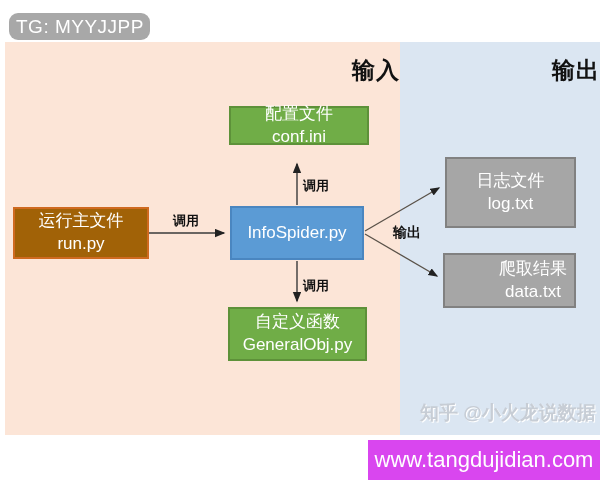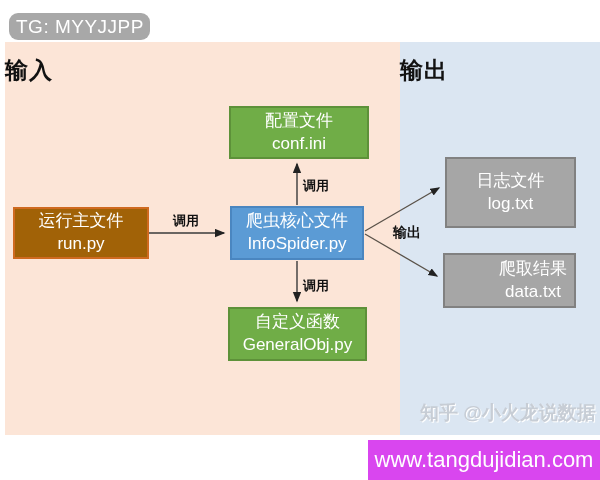--- a/index.html
+++ b/index.html
@@ -21,36 +21,36 @@
     letter-spacing: 0.5px;
     border-radius: 9px;
   }
 
   
   .panel-input  { left: 5px;   top: 42px; width: 395px; height: 393px; background: #fce5d7; }
   .panel-output { left: 400px; top: 42px; width: 200px; height: 393px; background: #dbe6f2; }
 
   .section-title {
     font-size: 23px; font-weight: bold; color: #111111;
-    text-align: left; letter-spacing: 1px;
+    text-align: right; letter-spacing: 1px;
   }
   .title-input  { left: 5px;   top: 55px; width: 395px; }
   .title-output { left: 400px; top: 55px; width: 200px; }
 
   
   .node {
     box-sizing: border-box;
     display: flex; flex-direction: column;
     align-items: center; justify-content: center;
     color: #ffffff; text-align: center;
     font-size: 17px; line-height: 1.35;
     border: 2px solid rgba(0,0,0,0.25);
   }
   .node-run     { left: 13px;  top: 207px; width: 136px; height: 52px; background: #a16207; border-color: #cf6a20; }
-  .node-conf    { left: 229px; top: 106px; width: 140px; height: 53px; background: #70ad47; border-color: #5d9139; }
+  .node-conf    { left: 229px; top: 106px; width: 140px; height: 39px; background: #70ad47; border-color: #5d9139; }
   .node-spider  { left: 230px; top: 206px; width: 134px; height: 54px; background: #5b9bd5; border-color: #4a86c0; }
   .node-general { left: 228px; top: 307px; width: 139px; height: 54px; background: #70ad47; border-color: #5d9139; align-items: center; }
   .node-log     { left: 445px; top: 157px; width: 131px; height: 71px; background: #a6a6a6; border-color: #818181; }
   .node-data    { left: 443px; top: 253px; width: 133px; height: 55px; background: #a6a6a6; border-color: #818181; padding-left: 47px; }
 
   
   .edge-label {
     font-size: 13px; font-weight: bold; color: #111111;
     white-space: nowrap;
   }
@@ -113,21 +113,20 @@
   <span>运行主文件</span>
   <span>run.py</span>
 </div>
 
 <div class="abs node node-conf">
   <span>配置文件</span>
   <span>conf.ini</span>
 </div>
 
 <div class="abs node node-spider">
-  <span>爬虫核心文件</span>
   <span>InfoSpider.py</span>
 </div>
 
 <div class="abs node node-general">
   <span>自定义函数</span>
   <span>GeneralObj.py</span>
 </div>
 
 <div class="abs node node-log">
   <span>日志文件</span>

